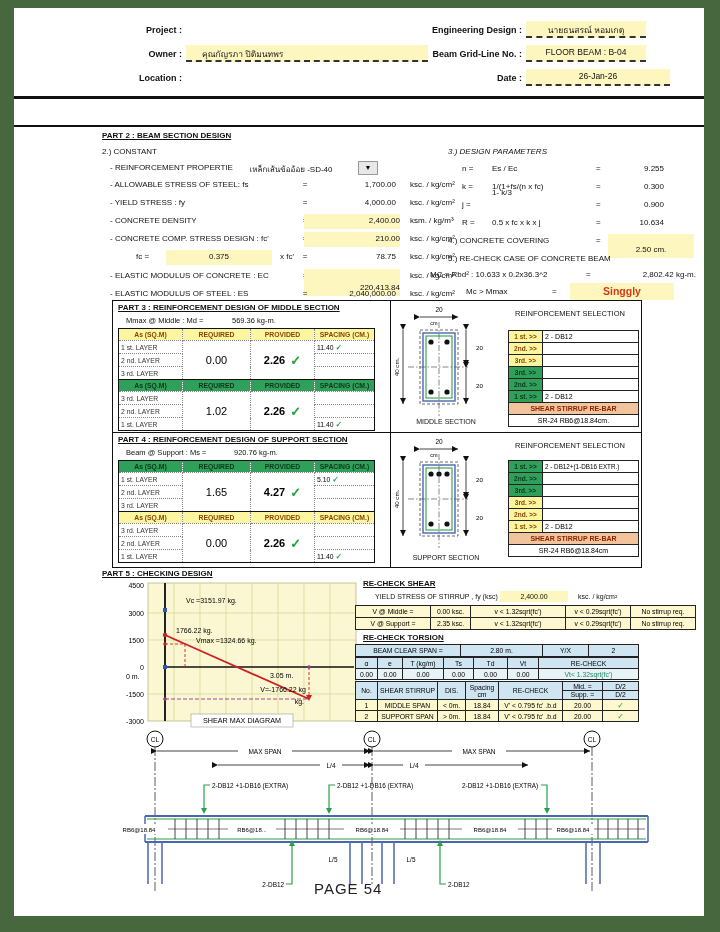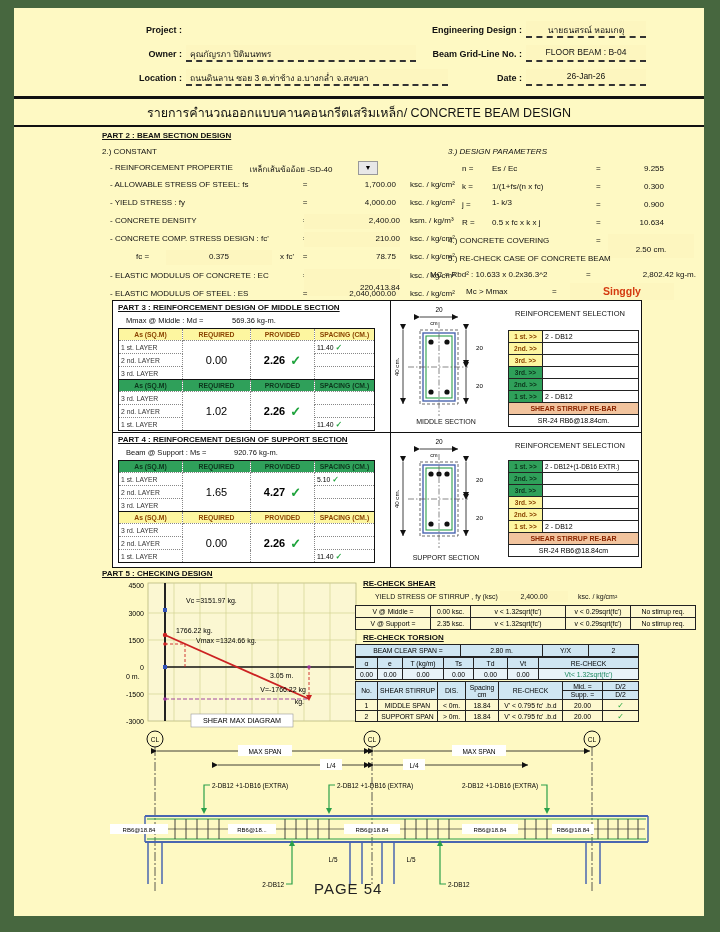--- a/index.html
+++ b/index.html
@@ -1,17 +1,17 @@
 <!DOCTYPE html>
 <html><head>
 <meta charset="utf-8">
 <style>
   html,body{margin:0;padding:0;background:#47673f;}
   .page{position:relative;width:720px;height:932px;background:#47673f;font-family:"Liberation Sans",sans-serif;overflow:hidden;}
-  .sheet{position:absolute;left:14px;top:8px;width:690px;height:908px;background:#fef9c3;overflow:hidden;}
+  .sheet{position:absolute;left:14px;top:8px;width:690px;height:908px;background:#ffffff;overflow:hidden;}
   .ab{position:absolute;}
   .t{font-size:8px;color:#111;white-space:nowrap;}
   .b{font-weight:bold;}
   .u{text-decoration:underline;text-align:center;}
   .r{text-align:right;}
   .c{text-align:center;}
   .yel{background:#fdf6bf;}
   .red{color:#d43a10;}
   .blue{color:#3a56c0;}
   .hlab{font-size:9px;font-weight:bold;color:#111;white-space:nowrap;text-align:right;}
@@ -46,34 +46,32 @@
   svg text{font-family:"Liberation Sans",sans-serif;}
 </style>
 </head>
 <body>
 
 <div class="page">
 <div class="sheet">
 
   <div class="ab hlab" style="left:40px;top:17px;width:128px;">Project :</div>
   <div class="ab hlab" style="left:40px;top:41px;width:128px;">Owner :</div>
-  <div class="ab hval" style="left:172px;top:37px;width:226px;text-align:left;padding-left:4px;">คุณกัญรภา ปิติมนทพร</div>
+  <div class="ab hval" style="left:172px;top:37px;width:226px;text-align:left;padding-left:16px;">คุณกัญรภา ปิติมนทพร</div>
   <div class="ab hlab" style="left:40px;top:65px;width:128px;">Location :</div>
-  <div class="ab hval" style="left:172px;top:61px;width:258px;text-align:left;padding-left:4px;">ถนนดินลาน  ซอย 3  ต.ท่าช้าง  อ.บางกล่ำ จ.สงขลา</div>
 
   <div class="ab hlab" style="left:380px;top:17px;width:128px;">Engineering Design :</div>
   <div class="ab hval" style="left:512px;top:13px;width:120px;">นายธนสรณ์ หอมเกตุ</div>
   <div class="ab hlab" style="left:380px;top:41px;width:128px;">Beam Grid-Line No. :</div>
   <div class="ab hval blue" style="left:512px;top:37px;width:120px;">FLOOR BEAM : B-04</div>
   <div class="ab hlab" style="left:380px;top:65px;width:128px;">Date :</div>
-  <div class="ab hval" style="left:512px;top:61px;width:120px;">26-Jan-26</div>
+  <div class="ab hval" style="left:512px;top:61px;width:144px;">26-Jan-26</div>
 
   <div class="ab rule" style="left:0;top:88px;width:690px;height:2.5px;"></div>
 
-  <div class="ab t c" style="left:0;top:95px;width:690px;font-size:12.5px;">รายการคำนวณออกแบบคานคอนกรีตเสริมเหล็ก/ CONCRETE BEAM DESIGN</div>
   <div class="ab rule" style="left:0;top:117px;width:690px;height:1.5px;"></div>
 
   <div class="ab t b u" style="left:88px;top:123px;">PART 2 : BEAM SECTION DESIGN</div>
   <div class="ab t" style="left:88px;top:139px;">2.)  CONSTANT</div>
 
   <div class="ab t" style="left:96px;top:155px;">-  REINFORCEMENT PROPERTIE</div>
   <div class="ab t c" style="left:214px;top:155px;width:126px;">เหล็กเส้นข้ออ้อย -SD-40</div>
   <div class="ab c" style="left:344px;top:153px;width:18px;height:12px;border:1px solid #999;background:#e8e8e8;font-size:7px;line-height:12px;"><span>▼</span></div>
 
   <div class="ab t" style="left:96px;top:172px;">-  ALLOWABLE STRESS OF STEEL: fs</div>
@@ -119,21 +117,21 @@
   <div class="ab t" style="left:478px;top:156px;">Es / Ec</div>
   <div class="ab t" style="left:582px;top:156px;">=</div>
   <div class="ab t r" style="left:570px;top:156px;width:80px;">9.255</div>
 
   <div class="ab t" style="left:448px;top:174px;">k =</div>
   <div class="ab t" style="left:478px;top:174px;">1/(1+fs/(n x fc)</div>
   <div class="ab t" style="left:582px;top:174px;">=</div>
   <div class="ab t r" style="left:570px;top:174px;width:80px;">0.300</div>
 
   <div class="ab t" style="left:448px;top:192px;">j =</div>
-  <div class="ab t" style="left:478px;top:190px;">1- k/3</div>
+  <div class="ab t" style="left:478px;top:180px;">1- k/3</div>
   <div class="ab t" style="left:582px;top:192px;">=</div>
   <div class="ab t r" style="left:570px;top:192px;width:80px;">0.900</div>
 
   <div class="ab t" style="left:448px;top:210px;">R =</div>
   <div class="ab t" style="left:478px;top:210px;">0.5 x fc x k x j</div>
   <div class="ab t" style="left:582px;top:210px;">=</div>
   <div class="ab t r" style="left:570px;top:210px;width:80px;">10.634</div>
 
   <div class="ab t" style="left:434px;top:228px;">4.)  CONCRETE COVERING</div>
   <div class="ab t" style="left:582px;top:228px;">=</div>

